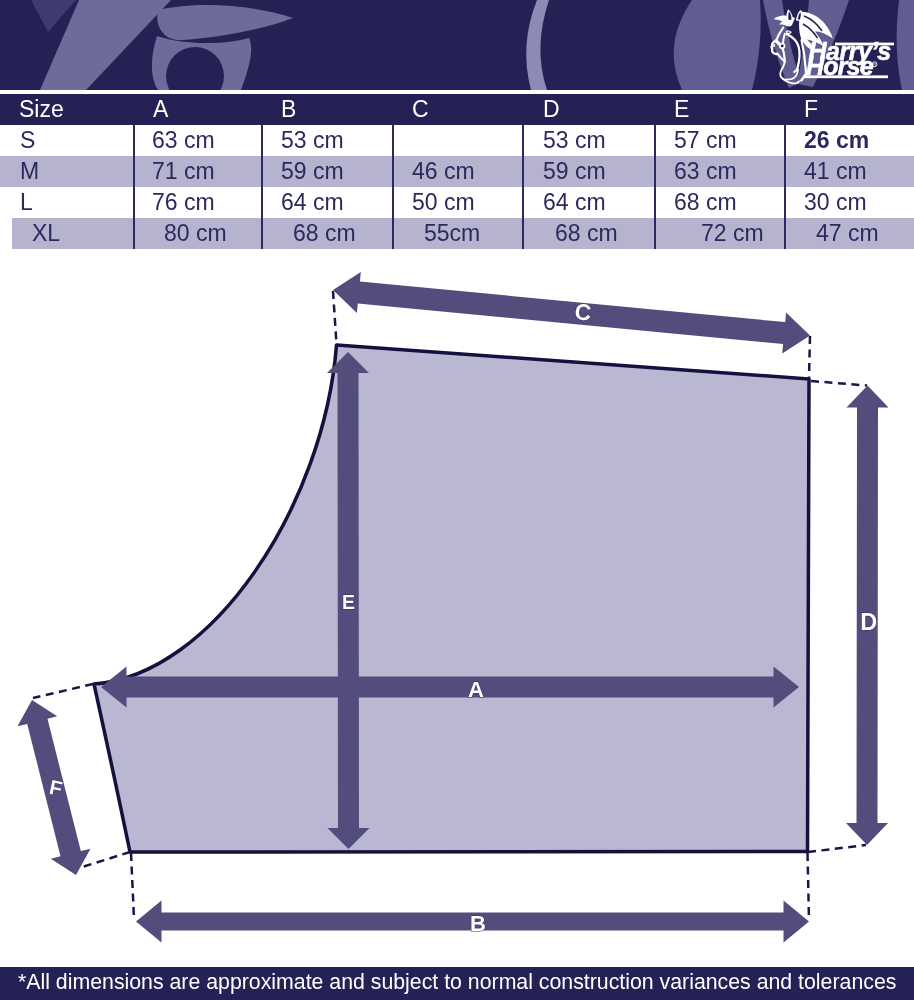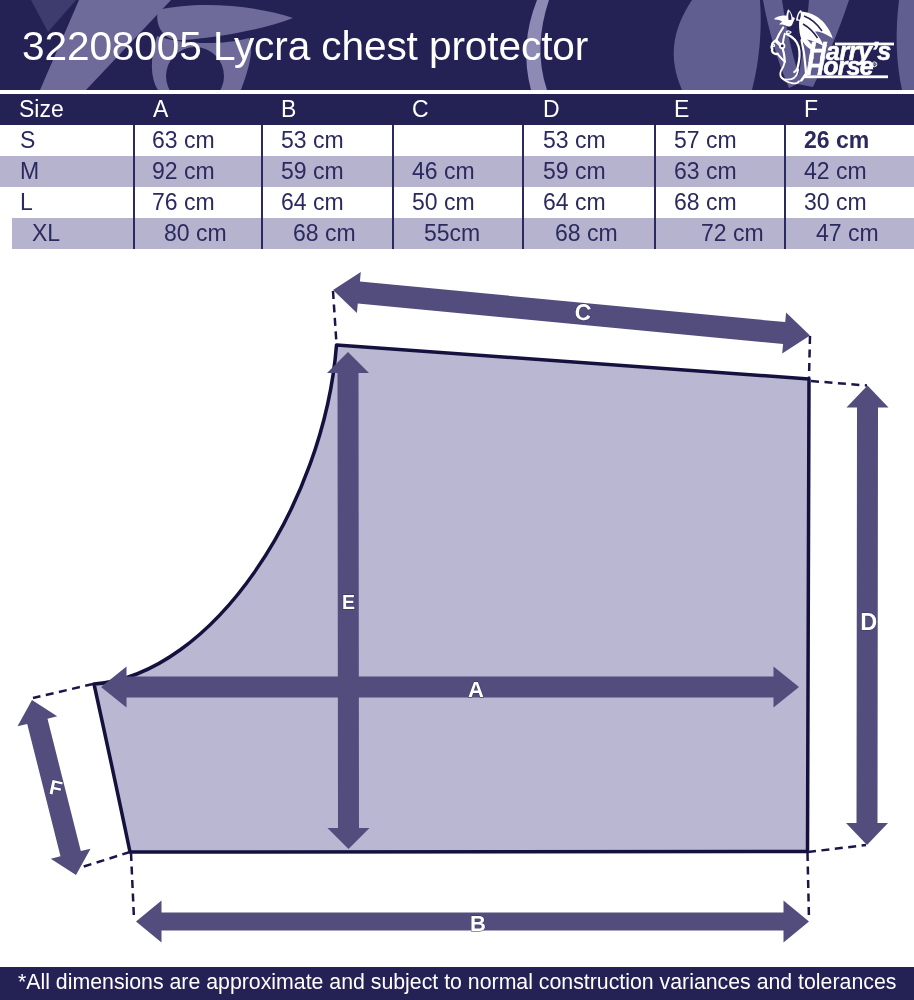--- a/index.html
+++ b/index.html
@@ -28,21 +28,20 @@
 
     <path d="M692,0 C672,30 668,58 682,90 L752,90 C760,58 762,28 760,0 Z" fill="#605d90"></path>
 
     <path d="M763,0 L782,0 C786,28 793,58 801,82 L789,88 C777,60 768,28 763,0 Z" fill="#605d90"></path>
 
     <path d="M809,0 L849,0 C838,34 824,64 813,87 L797,84 C803,54 807,24 809,0 Z" fill="#605d90"></path>
 
     <path d="M899,0 C895,33 896,62 902,90 L914,90 L914,0 Z" fill="#605d90"></path>
   </svg>
 
-  <div class="abs" style="left:22px;top:23px;font-size:40.6px;letter-spacing:-0.1px;color:#ffffff;white-space:nowrap;">32208005 Lycra chest protector</div>
 
   <svg class="abs" style="left:755px;top:0;" width="159" height="89" viewBox="0 0 159 89">
 
     <path d="M46,11.5 C56,12 65,17.5 70,24 C73.5,28.5 76.5,33.5 77.8,38.5 C70,33 64,31 60,31.5 C64,37 67.5,42 68.5,46 C62,42.5 56,40 52,39.5 C57,44.5 60.5,49 61,52.5 C53,48.5 47,43 45.5,36.5 C43.5,29 43.5,18 46,11.5 Z" fill="#ffffff"></path>
     <path d="M49,16 C57,19 63,25 67,31" stroke="#242155" stroke-width="1.5" fill="none"></path>
     <path d="M48,24 C54,27.5 59,32.5 62.5,38" stroke="#242155" stroke-width="1.5" fill="none"></path>
 
     <path d="M40,18 C34.5,14.8 27,14.8 21,17.4 C19.3,18.2 18.9,19 19.7,19.5 C22.5,19.3 25,20 27.2,21.5 C26,22.3 24.8,23.5 24.2,24.6 C26.8,24.2 29.5,24.6 31.6,26 C33.4,26.9 35.6,26.4 37,24.9 Z" fill="#ffffff"></path>
 
     <path d="M31.8,22.3 C30.8,16.5 31.6,11.5 33.4,9.2 C36.4,12 38.2,16.8 38,20.6 Z" fill="#ffffff"></path>
@@ -99,26 +98,26 @@
     <span class="abs" style="left:152px;top:0;line-height:31px;">63 cm</span>
     <span class="abs" style="left:281px;top:0;line-height:31px;">53 cm</span>
     <span class="abs" style="left:412px;top:12px;line-height:31px;margin-top:40px;">40 cm</span>
     <span class="abs" style="left:543px;top:0;line-height:31px;">53 cm</span>
     <span class="abs" style="left:674px;top:0;line-height:31px;">57 cm</span>
     <span class="abs" style="left:804px;top:0;line-height:31px;font-weight:bold;">26 cm</span>
   </div>
 
   <div class="abs" style="left:0;top:62px;width:914px;height:31px;background:#b5b3ce;color:#2b2a5e;">
     <span class="abs" style="left:20px;top:0;line-height:31px;">M</span>
-    <span class="abs" style="left:152px;top:0;line-height:31px;">92 cm</span>
+    <span class="abs" style="left:152px;top:0;line-height:31px;">71 cm</span>
     <span class="abs" style="left:281px;top:0;line-height:31px;">59 cm</span>
     <span class="abs" style="left:412px;top:0;line-height:31px;">46 cm</span>
     <span class="abs" style="left:543px;top:0;line-height:31px;">59 cm</span>
     <span class="abs" style="left:674px;top:0;line-height:31px;">63 cm</span>
-    <span class="abs" style="left:804px;top:0;line-height:31px;">42 cm</span>
+    <span class="abs" style="left:804px;top:0;line-height:31px;">41 cm</span>
   </div>
 
   <div class="abs" style="left:0;top:93px;width:914px;height:31px;background:#ffffff;color:#2b2a5e;">
     <span class="abs" style="left:20px;top:0;line-height:31px;">L</span>
     <span class="abs" style="left:152px;top:0;line-height:31px;">76 cm</span>
     <span class="abs" style="left:281px;top:0;line-height:31px;">64 cm</span>
     <span class="abs" style="left:412px;top:0;line-height:31px;">50 cm</span>
     <span class="abs" style="left:543px;top:0;line-height:31px;">64 cm</span>
     <span class="abs" style="left:674px;top:0;line-height:31px;">68 cm</span>
     <span class="abs" style="left:804px;top:0;line-height:31px;">30 cm</span>

